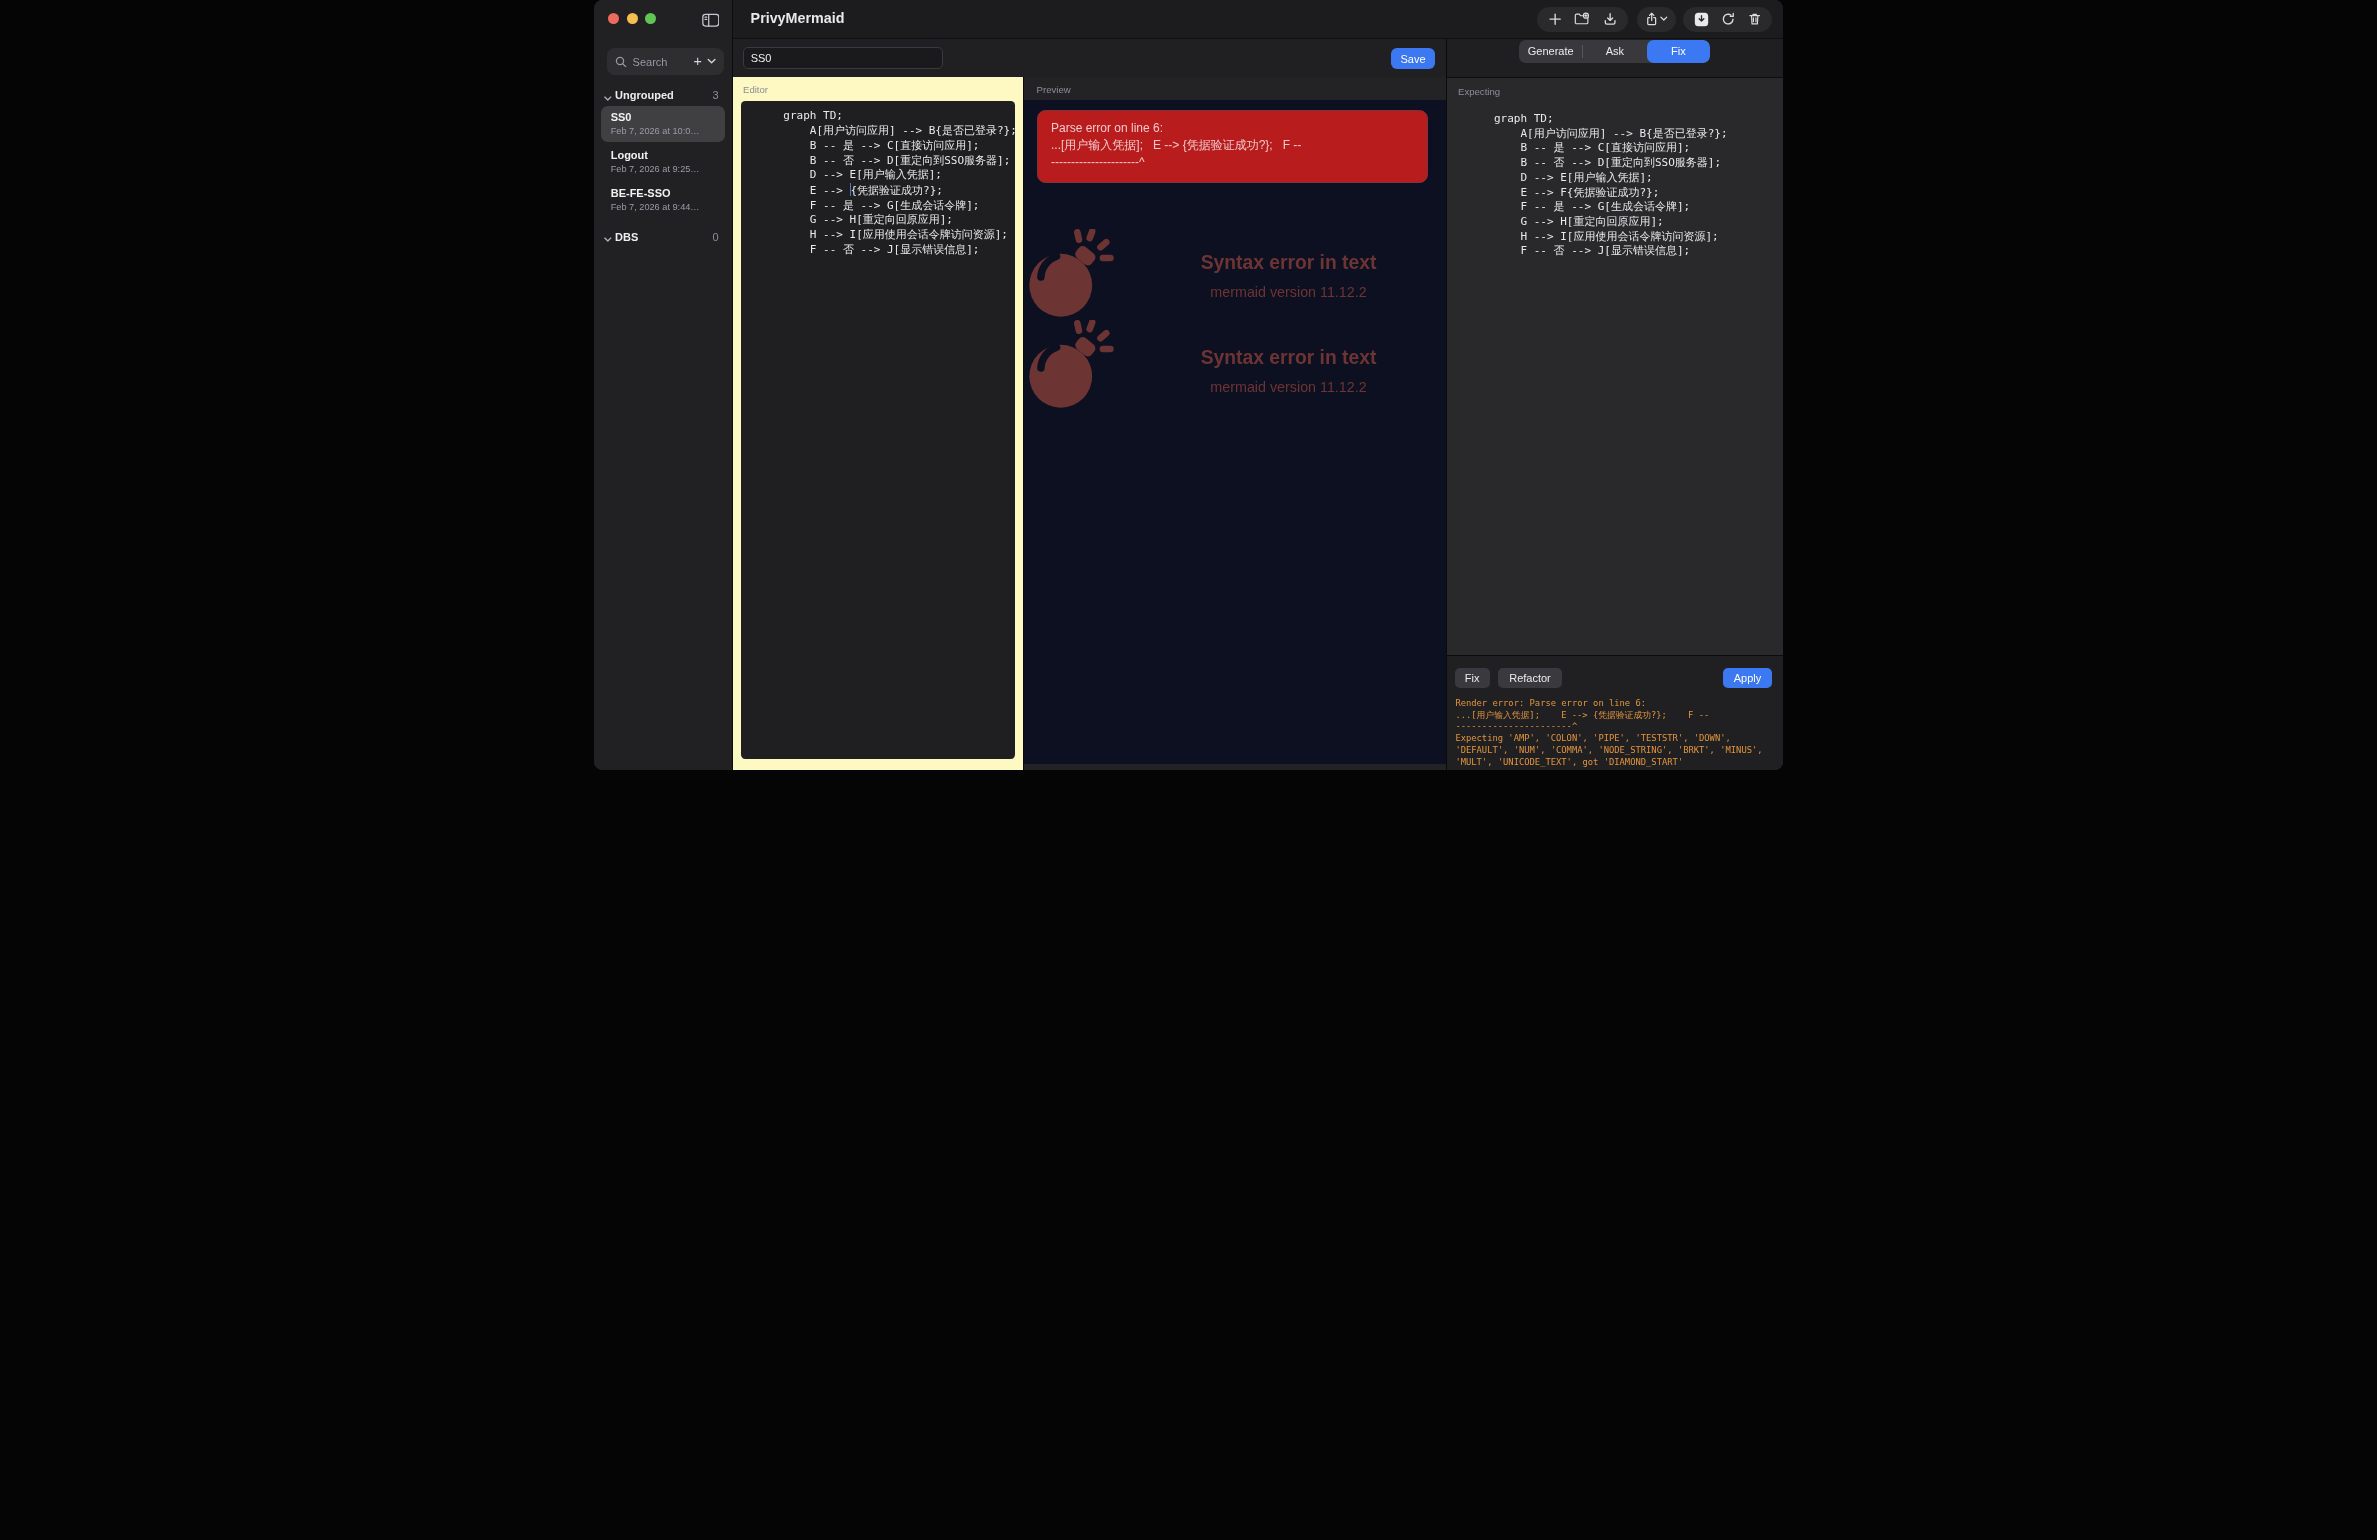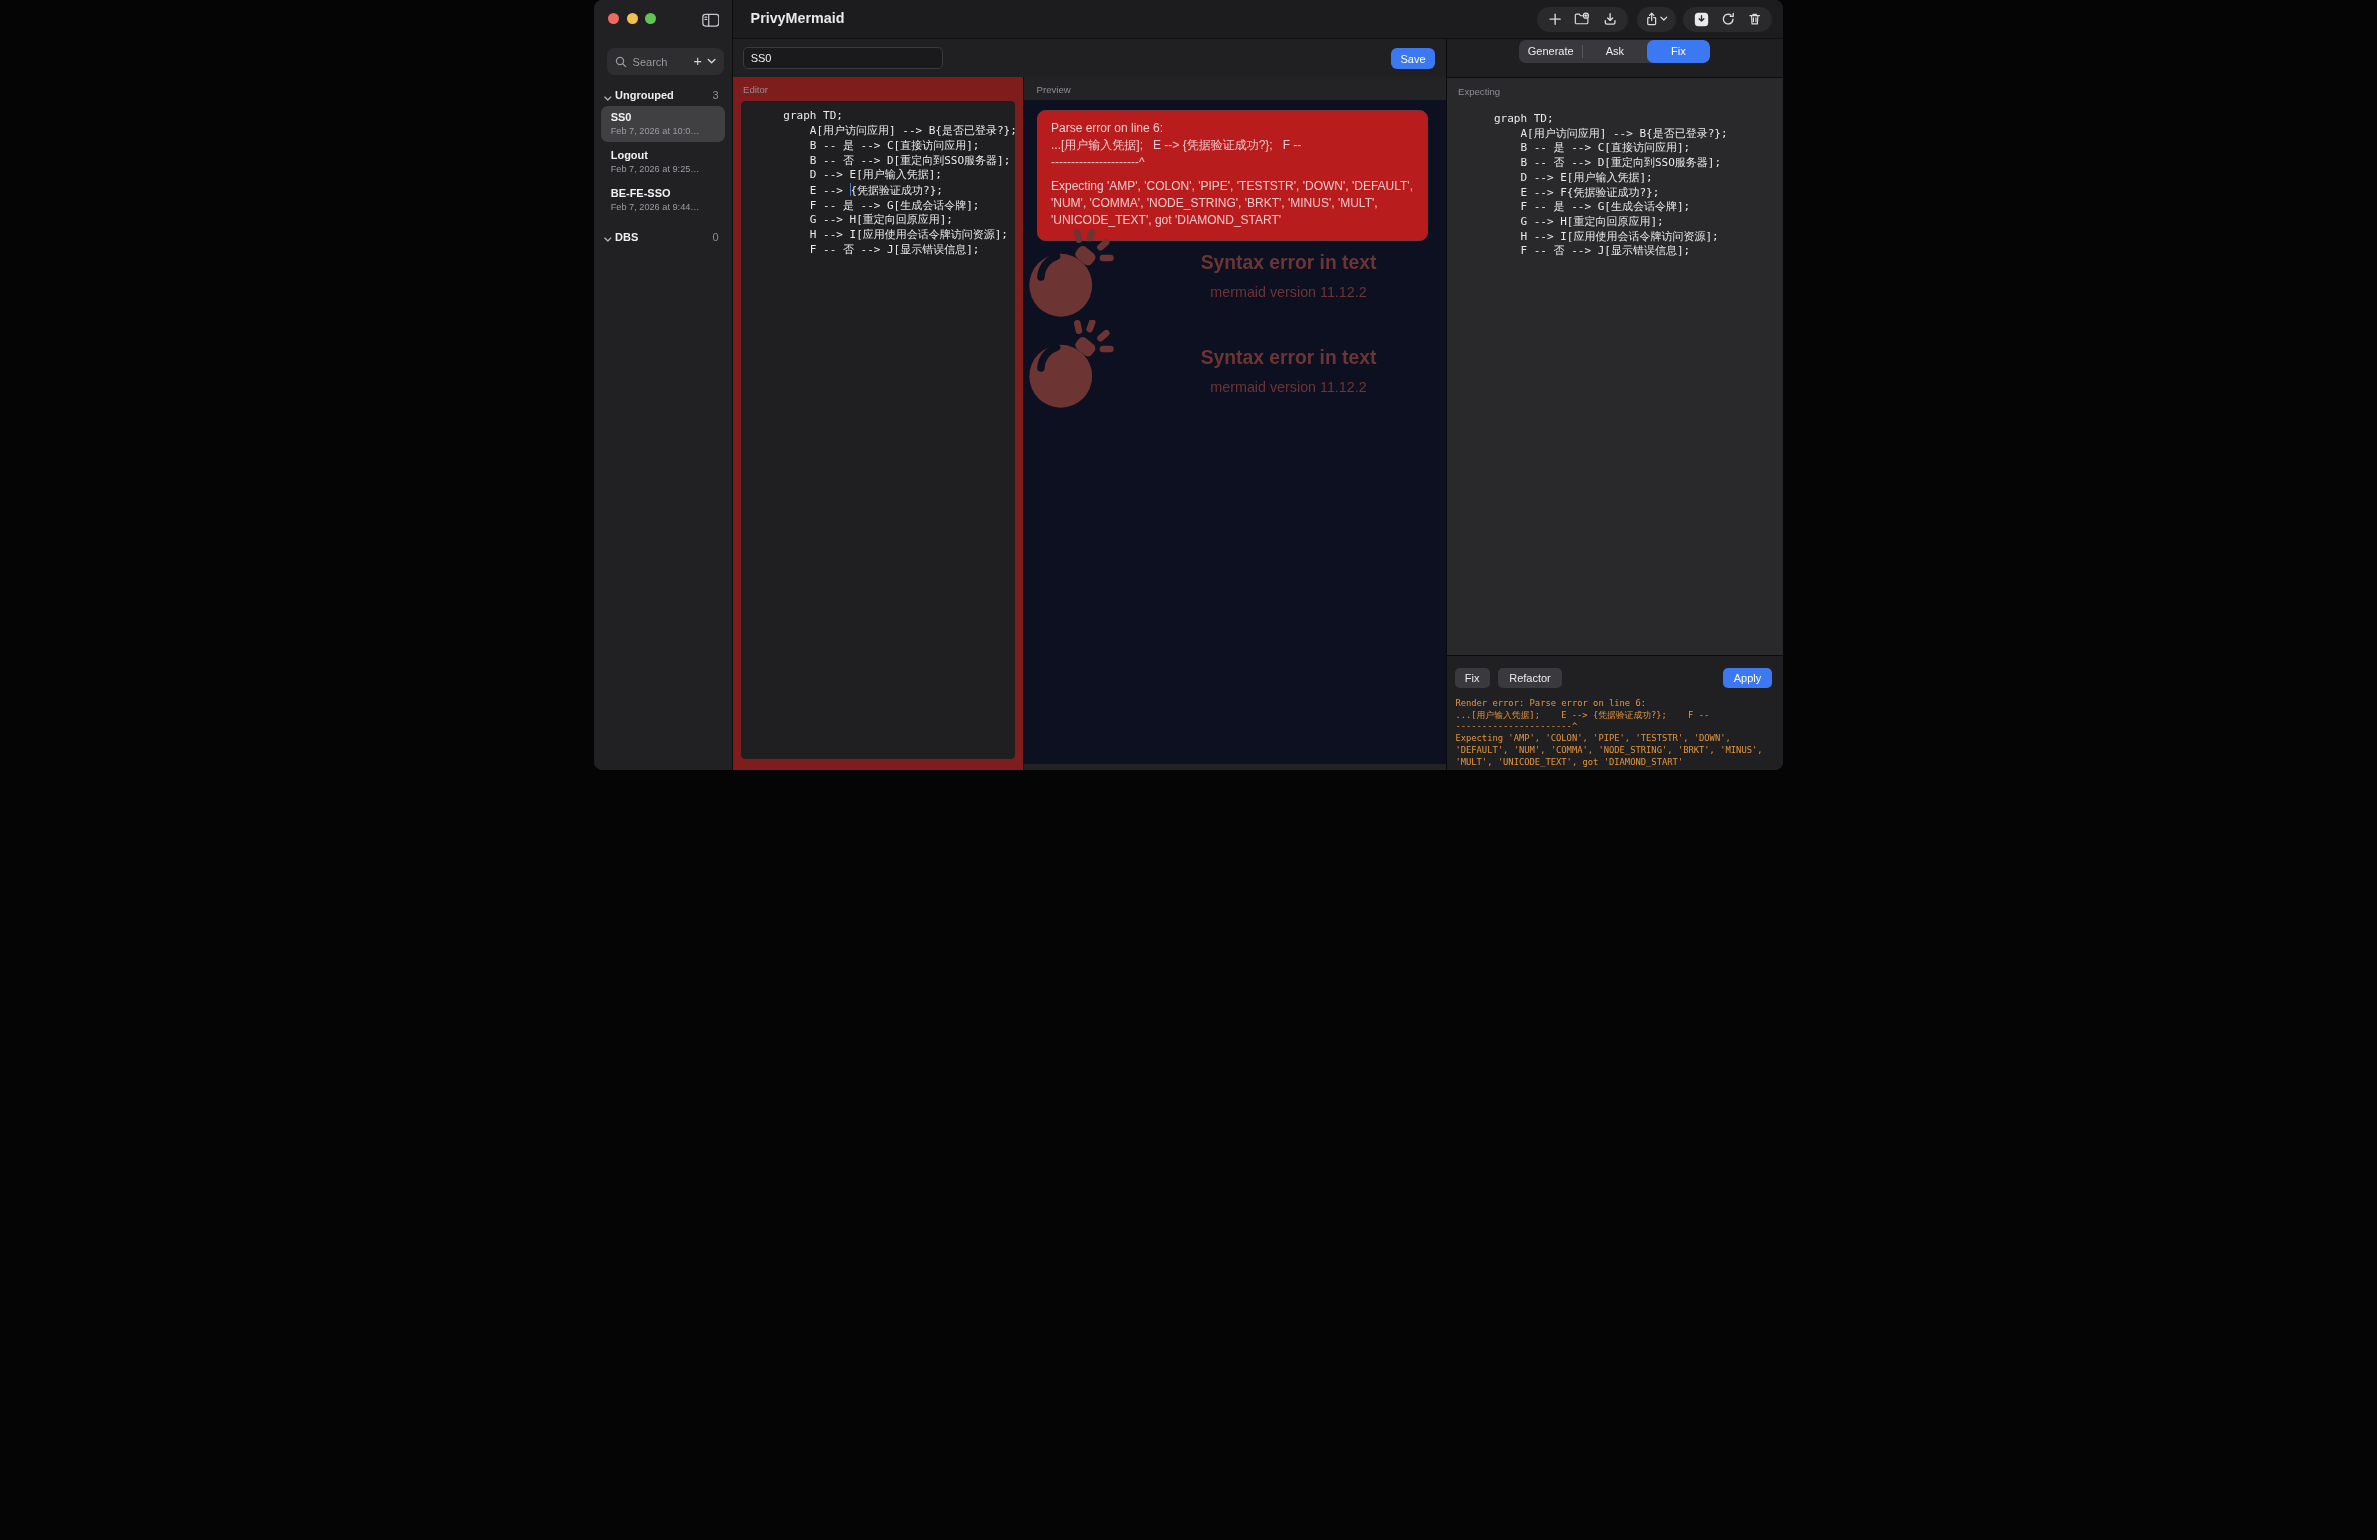--- a/index.html
+++ b/index.html
@@ -46,21 +46,21 @@
   .subbar { position:absolute; left:139px; width:713px; top:39px; height:39px;
     background:#202023; border-bottom:0.8px solid #0e0e10; }
   .name-input { position:absolute; left:10px; top:8.4px; width:200px; height:22px;
     background:#1a1a1d; border:0.8px solid #3a3a3e; border-radius:5px; color:#eeeeef;
     font-size:11px; padding:0 6.7px; outline:none; font-family:inherit; }
   .save-btn { position:absolute; right:11px; top:9.2px; width:44px; height:21px;
     background:#3b78f2; border:none; border-radius:5.9px; color:#fff; font-size:11px;
     font-weight:400; cursor:pointer; font-family:inherit; }
   
   .main-cols { position:absolute; left:139px; top:77px; width:713px; bottom:0; display:flex; }
-  .editor-col { width:291px; border-right:1.3px solid #0a0a0b; position:relative; background:#7f1d1d; }
+  .editor-col { width:291px; border-right:1.3px solid #0a0a0b; position:relative; background:#fef9c3; }
   .preview-col { flex:1; position:relative; background:#232326; }
   .strip-label { position:absolute; top:6.7px; color:#8e8e93; font-size:9.6px; }
   .editor-col .strip-label { left:10px; }
   .preview-col .strip-label { left:12.6px; }
   .editor-panel { position:absolute; left:8.4px; right:7.6px; top:24px; bottom:11px;
     background:#1f1f22; border-radius:4.2px; padding:8.4px 5.9px; overflow:hidden; }
   .code { font-family:"DejaVu Sans Mono",monospace; font-size:11px; line-height:14.7px;
     color:#eaeaec; white-space:pre;margin-left:36px; }
   .caret { display:inline-block; width:1.7px; height:12.6px; background:#4d79c7;
     vertical-align:-1.7px; margin-right:-0.8px; }
@@ -246,21 +246,20 @@
       </div>
     </div>
 
     <div class="preview-col">
       <span class="strip-label">Preview</span>
       <div class="preview-area">
         <div class="error-box">
           <div class="eb-line">Parse error on line 6:</div>
           <div class="eb-line">...[用户输入凭据];   E --&gt; {凭据验证成功?};   F --</div>
           <div class="eb-line">----------------------^</div>
-          <div class="eb-expect">Expecting 'AMP', 'COLON', 'PIPE', 'TESTSTR', 'DOWN', 'DEFAULT', 'NUM', 'COMMA', 'NODE_STRING', 'BRKT', 'MINUS', 'MULT', 'UNICODE_TEXT', got 'DIAMOND_START'</div>
         </div>
         <div id="bombs">
             <div class="bomb-row" style="top: 129px;">
               <div class="bomb-icon">
                 <svg width="91" height="91" viewBox="0 0 110 110">
                   <circle cx="42" cy="68" r="38" fill="#6d3434"></circle>
                   <path d="M18 58 a 28 28 0 0 1 19 -25" stroke="#0d1020" stroke-width="9" fill="none" stroke-linecap="round"></path>
                   <rect x="60" y="24" width="24" height="17" rx="6" fill="#6d3434" transform="rotate(40 72 32)"></rect>
                   <g stroke="#6d3434" stroke-width="8" stroke-linecap="round" fill="none">
                     <path d="M64 13 l-2 -9"></path>

